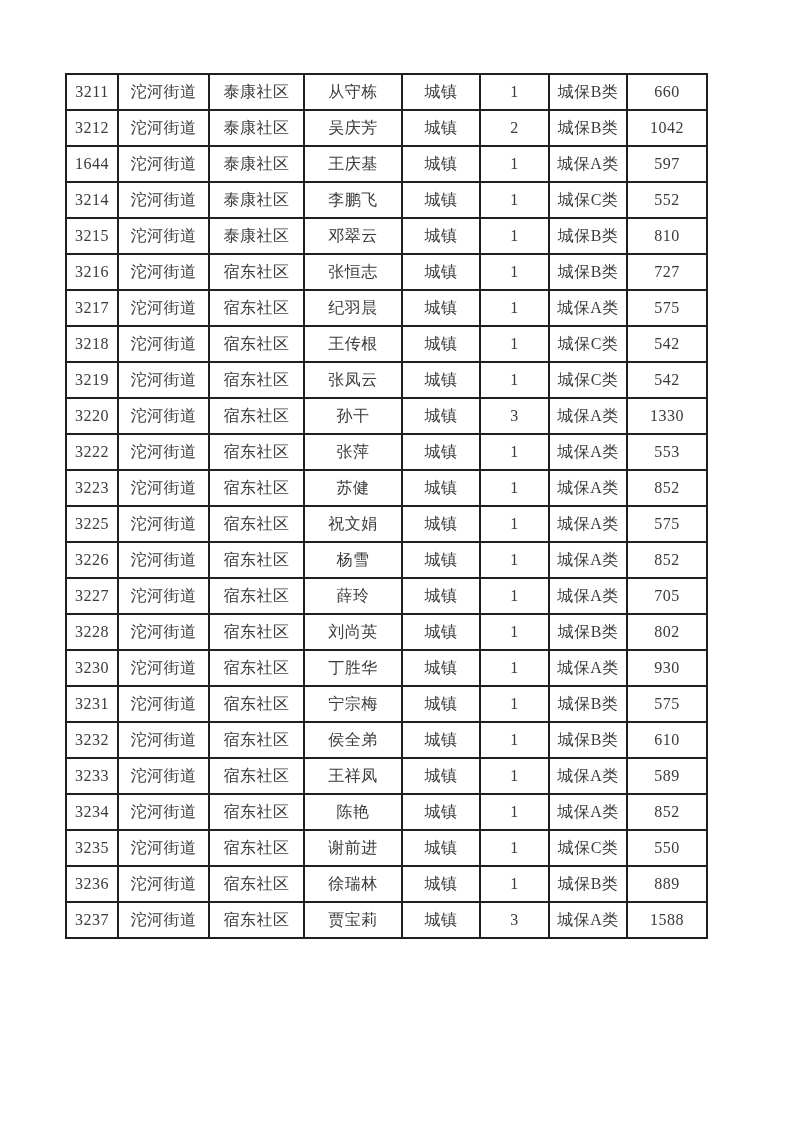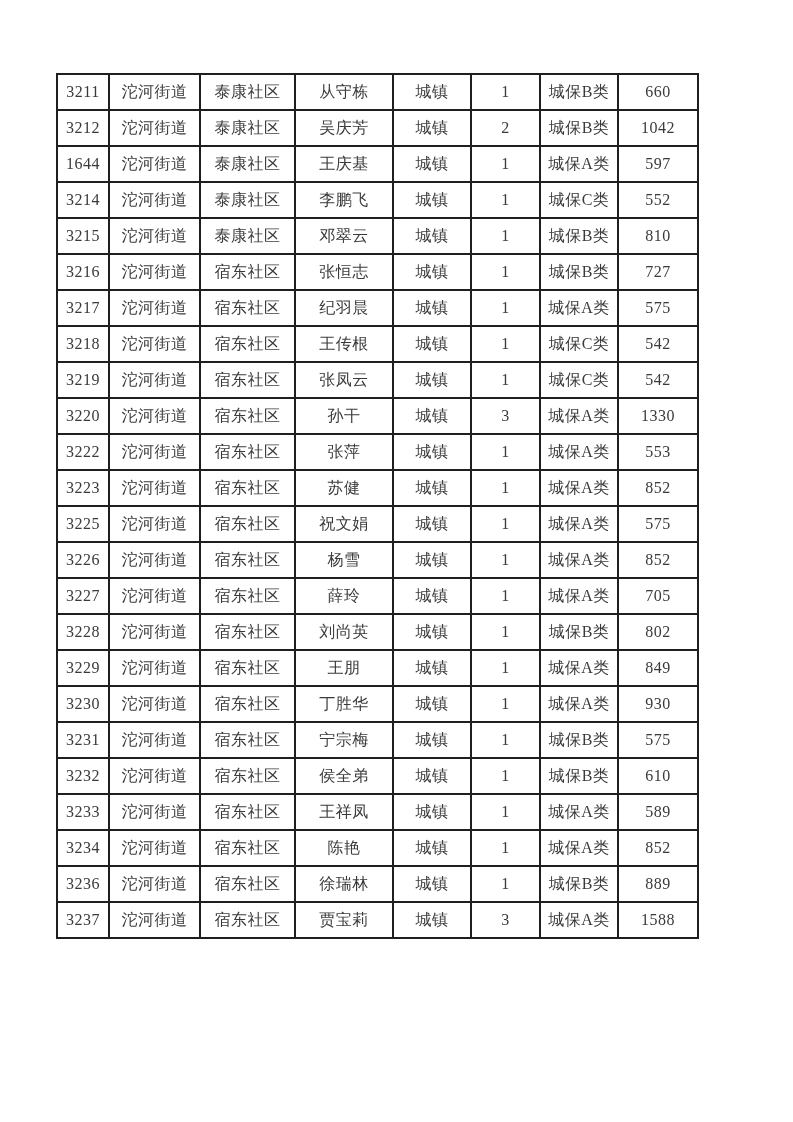--- a/index.html
+++ b/index.html
@@ -10,21 +10,21 @@
   .page {
     position: relative;
     width: 793px;
     height: 1122px;
     background: #ffffff;
     overflow: hidden;
     font-family: "Liberation Serif", "DejaVu Serif", serif;
   }
   table.grid {
     position: absolute;
-    left: 56px;
+    left: 65px;
     top: 73px;
     border-collapse: collapse;
     table-layout: fixed;
     width: 643px;
     border-radius: 22px;
   }
   table.grid td {
     border: 2px solid #1f1f1f;
     height: 34px; 
     padding: 0;
@@ -207,30 +207,20 @@
           <td>3228</td>
           <td>沱河街道</td>
           <td>宿东社区</td>
           <td>刘尚英</td>
           <td>城镇</td>
           <td>1</td>
           <td>城保B类</td>
           <td>802</td>
         </tr>
         <tr>
-          <td>3229</td>
-          <td>沱河街道</td>
-          <td>宿东社区</td>
-          <td>王朋</td>
-          <td>城镇</td>
-          <td>1</td>
-          <td>城保A类</td>
-          <td>849</td>
-        </tr>
-        <tr>
           <td>3230</td>
           <td>沱河街道</td>
           <td>宿东社区</td>
           <td>丁胜华</td>
           <td>城镇</td>
           <td>1</td>
           <td>城保A类</td>
           <td>930</td>
         </tr>
         <tr>
@@ -265,20 +255,30 @@
         </tr>
         <tr>
           <td>3234</td>
           <td>沱河街道</td>
           <td>宿东社区</td>
           <td>陈艳</td>
           <td>城镇</td>
           <td>1</td>
           <td>城保A类</td>
           <td>852</td>
+        </tr>
+        <tr>
+          <td>3235</td>
+          <td>沱河街道</td>
+          <td>宿东社区</td>
+          <td>谢前进</td>
+          <td>城镇</td>
+          <td>1</td>
+          <td>城保C类</td>
+          <td>550</td>
         </tr>
         <tr>
           <td>3236</td>
           <td>沱河街道</td>
           <td>宿东社区</td>
           <td>徐瑞林</td>
           <td>城镇</td>
           <td>1</td>
           <td>城保B类</td>
           <td>889</td>

